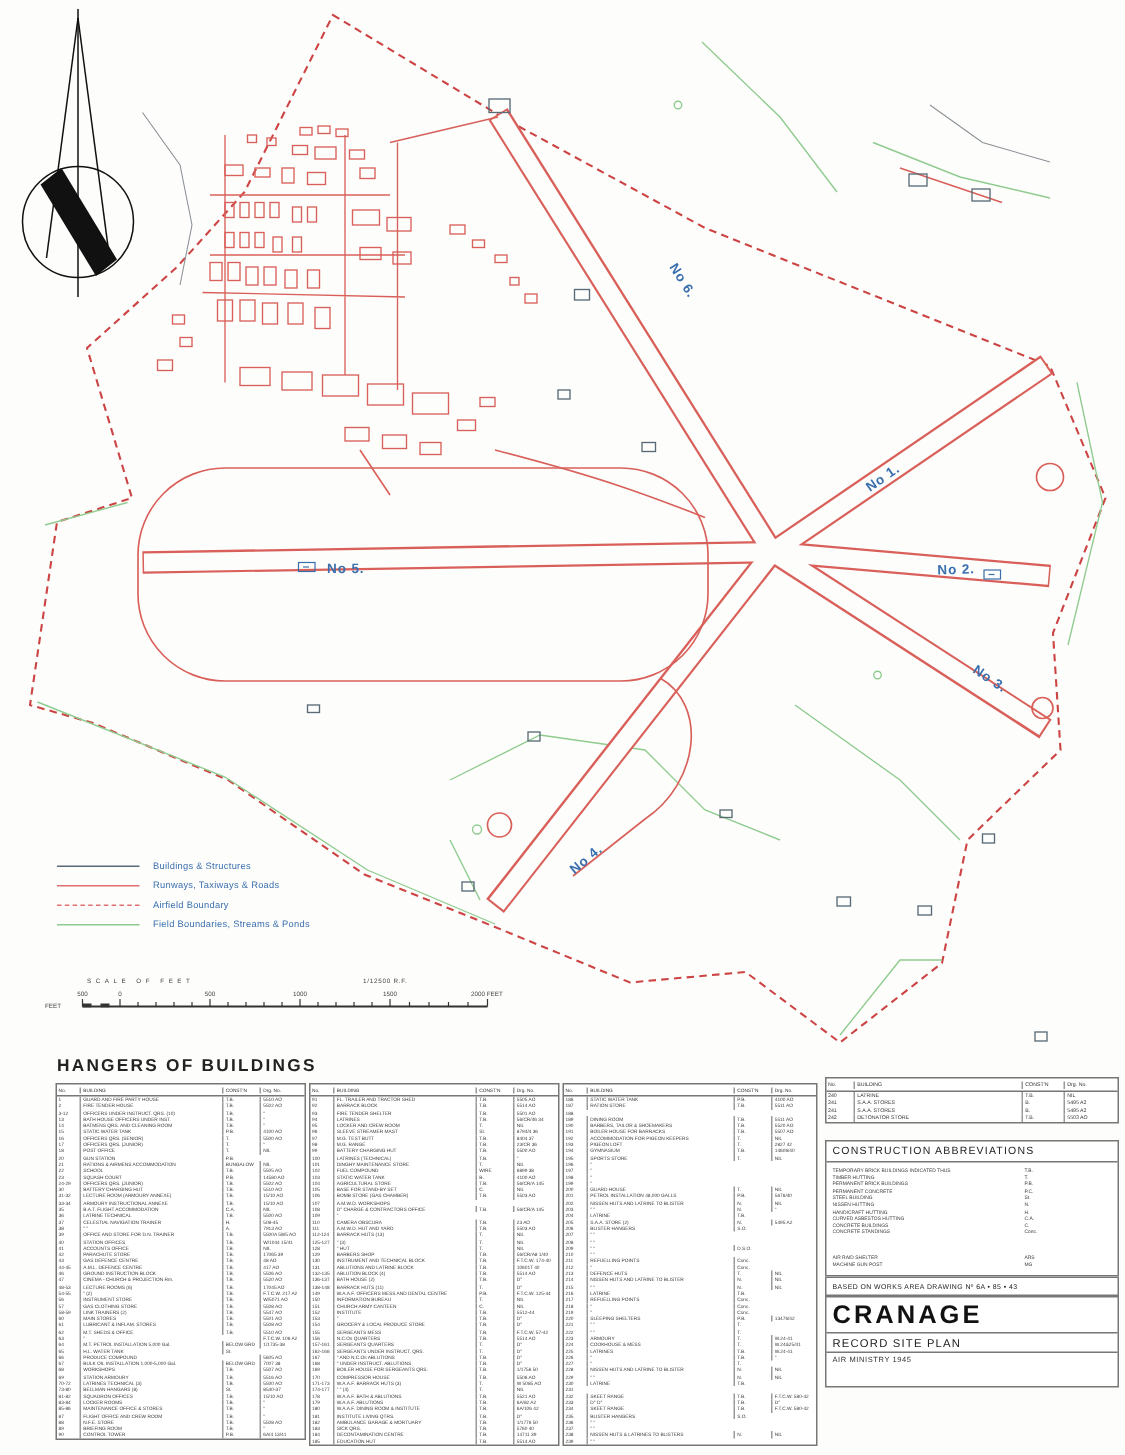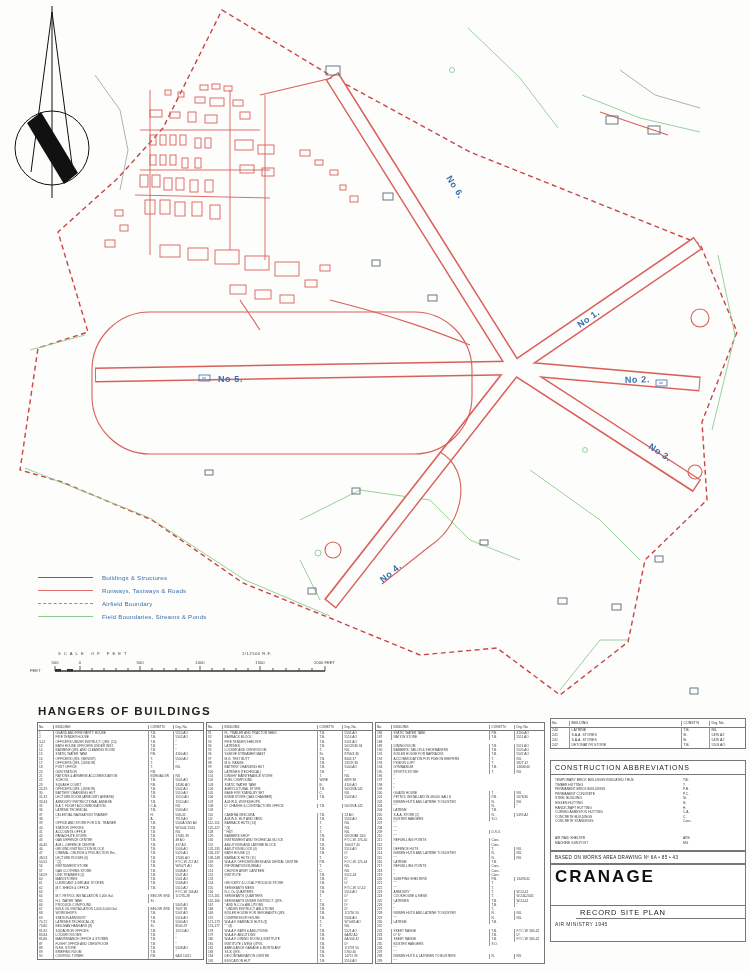--- a/index.html
+++ b/index.html
@@ -57,22 +57,22 @@
   #abbr-list { padding:3px 4px 0 4px; }
   .ab-row { display:flex; height:4.6px; }
   .ab-label { flex:1; font-size:3.3px; line-height:4.6px; color:#3c3c3c; white-space:nowrap; overflow:hidden; }
   .ab-abbr { width:58px; font-size:3.3px; line-height:4.6px; color:#3c3c3c; }
   #abbr-extra { padding:12px 4px 2px 4px; }
 
   #based-box { top:151px; height:13px; }
   #based-box div { font-size:4.6px; line-height:12px; padding-left:4px; letter-spacing:.3px; color:#222; }
 
   #title-box { top:164px; }
-  #tb-name { font-size:17px; font-weight:bold; letter-spacing:2px; color:#111; padding:2px 4px 18px 4px; border-bottom:.8px solid #777; }
-  #tb-sub { font-size:7.5px; letter-spacing:.8px; color:#222; padding:1.5px 4px; border-bottom:.8px solid #777;margin-left:25px; }
+  #tb-name { font-size:17px; font-weight:bold; letter-spacing:2px; color:#111; padding:2px 4px 1px 4px; border-bottom:.8px solid #777; }
+  #tb-sub { font-size:7.5px; letter-spacing:.8px; color:#222; padding:1.5px 4px; border-bottom:.8px solid #777; }
   #tb-min { font-size:5px; color:#333; padding:2px 4px 14px 4px; letter-spacing:.4px; }
 </style>
 </head>
 <body>
 
 <div id="page">
 
   <div id="map-wrap">
     <svg width="750" height="712" viewBox="0 0 750 712">
 

